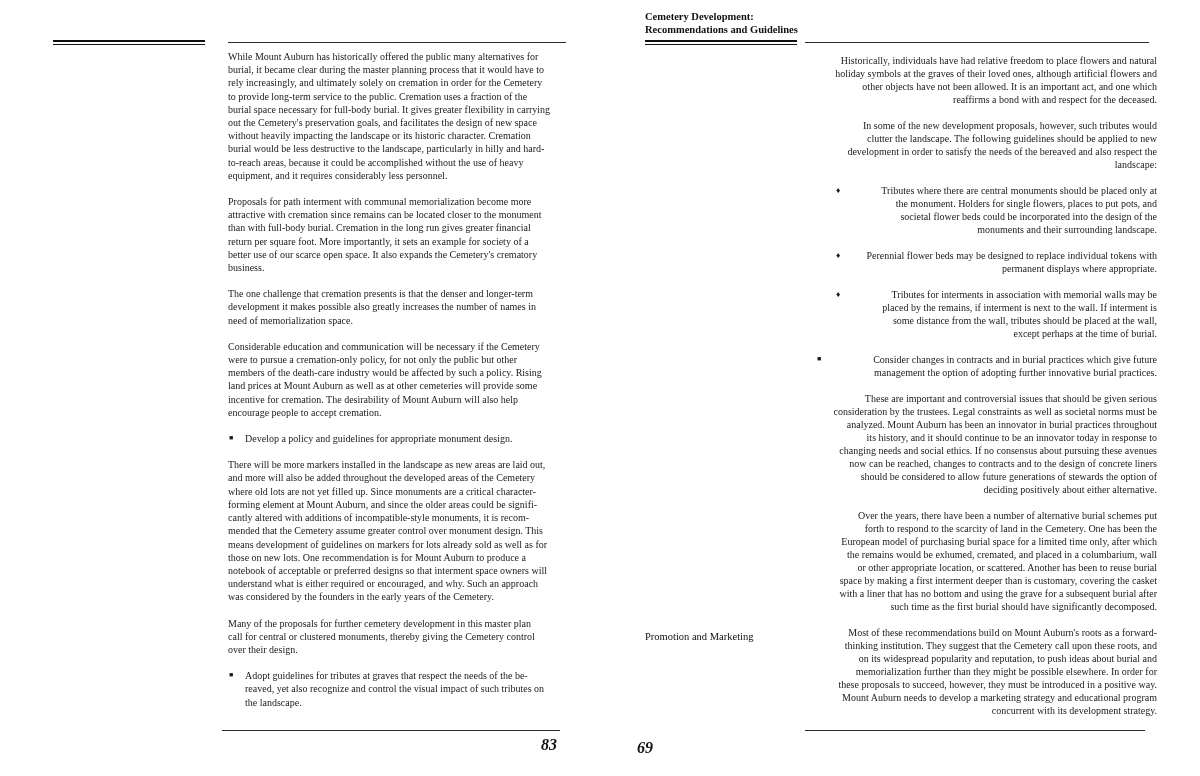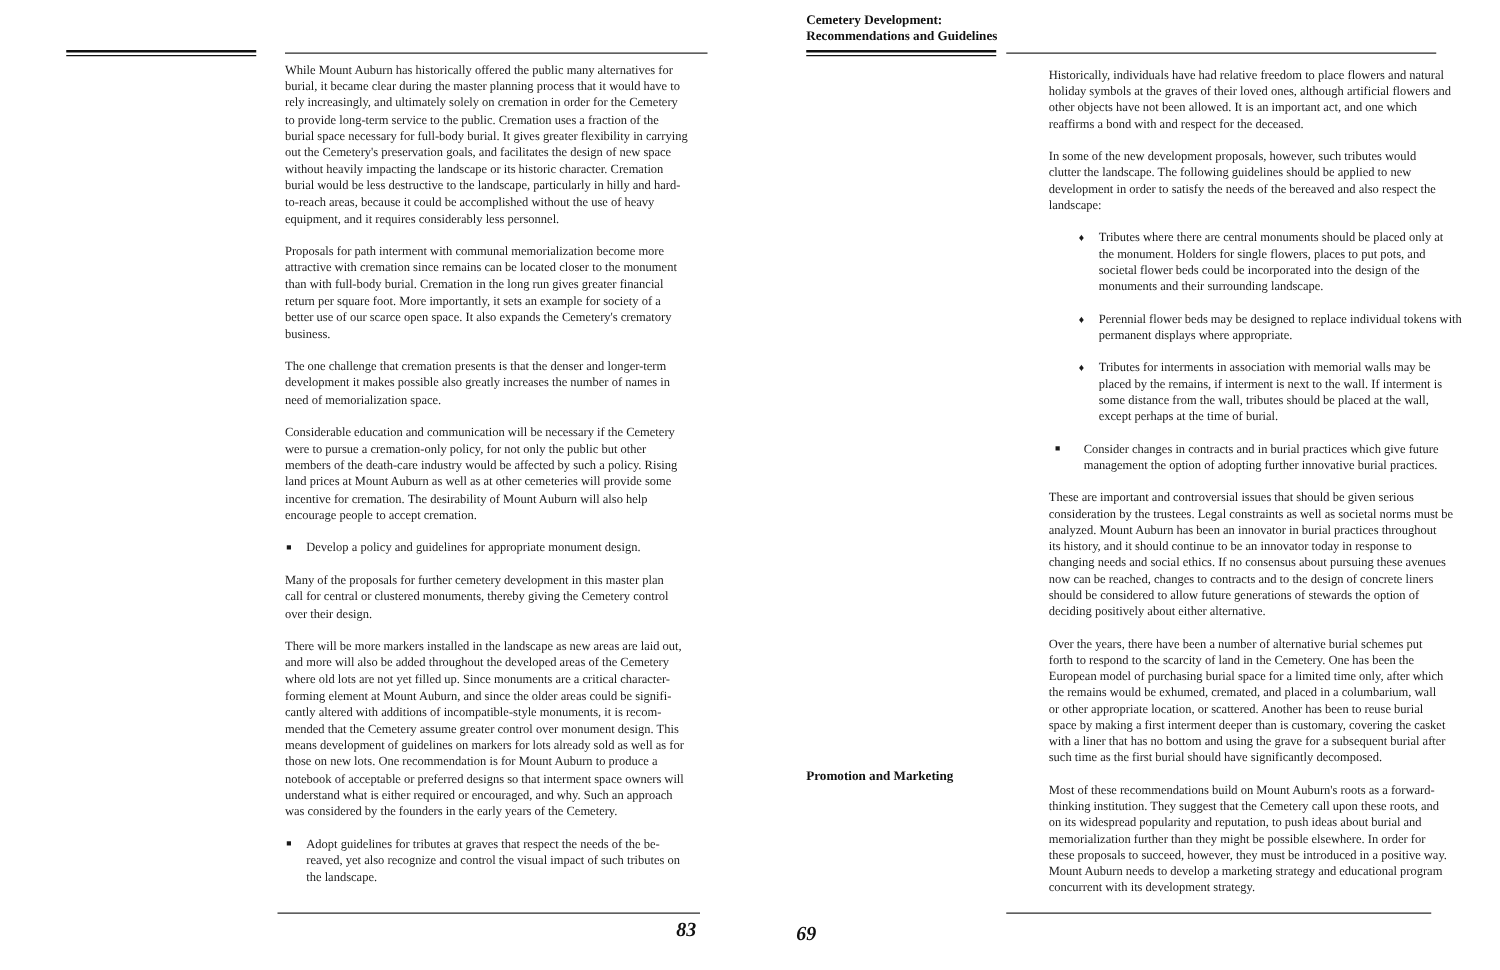--- a/index.html
+++ b/index.html
@@ -8,34 +8,34 @@
     background:#ffffff;color:#161616;
     font-family:"Liberation Serif","DejaVu Serif",serif;
   }
   .rule-thin{position:absolute;height:1px;background:#2b2b2b;}
   .rule-double{position:absolute;height:2px;border-top:2px solid #101010;border-bottom:1px solid #101010;background:transparent;}
   .running-header{
     position:absolute;left:645px;top:10px;width:220px;
     font-size:10.5px;line-height:13px;font-weight:bold;color:#111;
   }
   .margin-label{
-    position:absolute;left:645px;top:616px;
-    font-size:10.5px;font-weight:bold;color:#111;
+    position:absolute;left:645px;top:631px;
+    font-size:10.5px;font-weight:normal;color:#111;
   }
   .page-number{
     position:absolute;font-size:16px;font-weight:bold;font-style:italic;color:#111;
   }
   #pageno-left{left:541px;top:736px;}
   #pageno-right{left:637px;top:739px;}
   .text-col{
     position:absolute;width:345px;
     font-size:10px;color:#1a1a1a;white-space:pre;
   }
   #left-col{left:228px;top:50px;line-height:13.2px;}
-  #right-col{left:839px;top:54px;line-height:13px;}
+  #right-col{left:812px;top:54px;line-height:13px;text-align:right;}
   .blk{position:relative;margin:0 0 13px 0;}
   .blk:last-child{margin-bottom:12px;}
   .blk .txt{display:block;}
   .blk-sq-l .txt{padding-left:17px;}
   .blk-sq-r .txt{padding-left:28px;}
   .blk-di .txt{padding-left:40px;}
   .glyph{position:absolute;top:0;line-height:inherit;color:#1a1a1a;}
   .blk-sq-l .glyph{left:1px;font-size:7px;}
   .blk-sq-r .glyph{left:5px;font-size:7px;}
   .blk-di .glyph{left:24px;font-size:8.5px;}
@@ -75,33 +75,33 @@
 than with full-body burial. Cremation in the long run gives greater financial
 return per square foot. More importantly, it sets an example for society of a
 better use of our scarce open space. It also expands the Cemetery's crematory
 business.</span></div><div class="blk"><span class="txt">The one challenge that cremation presents is that the denser and longer-term
 development it makes possible also greatly increases the number of names in
 need of memorialization space.</span></div><div class="blk"><span class="txt">Considerable education and communication will be necessary if the Cemetery
 were to pursue a cremation-only policy, for not only the public but other
 members of the death-care industry would be affected by such a policy. Rising
 land prices at Mount Auburn as well as at other cemeteries will provide some
 incentive for cremation. The desirability of Mount Auburn will also help
-encourage people to accept cremation.</span></div><div class="blk blk-sq-l"><span class="glyph">■</span><span class="txt">Develop a policy and guidelines for appropriate monument design.</span></div><div class="blk"><span class="txt">Many of the proposals for further cemetery development in this master plan
-call for central or clustered monuments, thereby giving the Cemetery control
-over their design.</span></div><div class="blk"><span class="txt">There will be more markers installed in the landscape as new areas are laid out,
+encourage people to accept cremation.</span></div><div class="blk blk-sq-l"><span class="glyph">■</span><span class="txt">Develop a policy and guidelines for appropriate monument design.</span></div><div class="blk"><span class="txt">There will be more markers installed in the landscape as new areas are laid out,
 and more will also be added throughout the developed areas of the Cemetery
 where old lots are not yet filled up. Since monuments are a critical character-
 forming element at Mount Auburn, and since the older areas could be signifi-
 cantly altered with additions of incompatible-style monuments, it is recom-
 mended that the Cemetery assume greater control over monument design. This
 means development of guidelines on markers for lots already sold as well as for
 those on new lots. One recommendation is for Mount Auburn to produce a
 notebook of acceptable or preferred designs so that interment space owners will
 understand what is either required or encouraged, and why. Such an approach
-was considered by the founders in the early years of the Cemetery.</span></div><div class="blk blk-sq-l"><span class="glyph">■</span><span class="txt">Adopt guidelines for tributes at graves that respect the needs of the be-
+was considered by the founders in the early years of the Cemetery.</span></div><div class="blk"><span class="txt">Many of the proposals for further cemetery development in this master plan
+call for central or clustered monuments, thereby giving the Cemetery control
+over their design.</span></div><div class="blk blk-sq-l"><span class="glyph">■</span><span class="txt">Adopt guidelines for tributes at graves that respect the needs of the be-
 reaved, yet also recognize and control the visual impact of such tributes on
 the landscape.</span></div></div>
 <div id="right-col" class="text-col"><div class="blk"><span class="txt">Historically, individuals have had relative freedom to place flowers and natural
 holiday symbols at the graves of their loved ones, although artificial flowers and
 other objects have not been allowed. It is an important act, and one which
 reaffirms a bond with and respect for the deceased.</span></div><div class="blk"><span class="txt">In some of the new development proposals, however, such tributes would
 clutter the landscape. The following guidelines should be applied to new
 development in order to satisfy the needs of the bereaved and also respect the
 landscape:</span></div><div class="blk blk-di"><span class="glyph">♦</span><span class="txt">Tributes where there are central monuments should be placed only at
 the monument. Holders for single flowers, places to put pots, and

